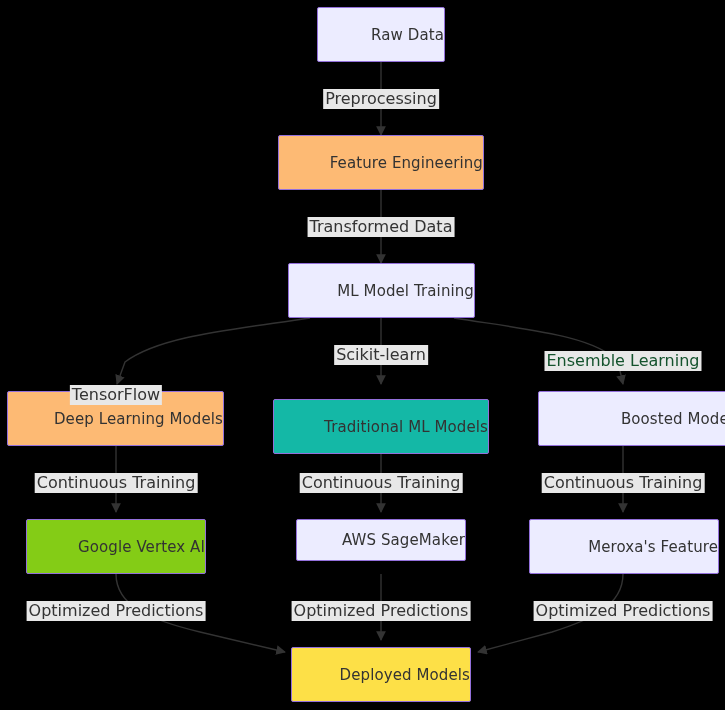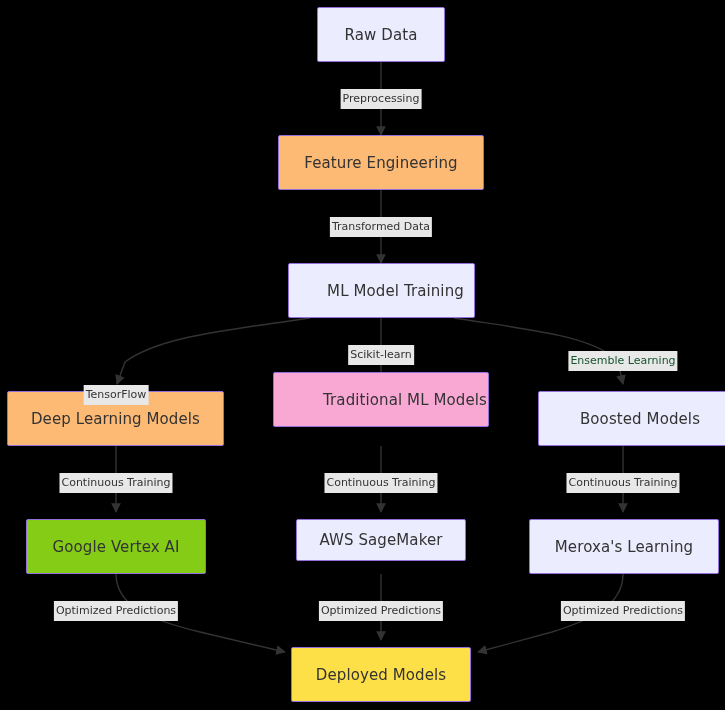--- a/index.html
+++ b/index.html
@@ -27,32 +27,32 @@
     height: 710px;
   }
   .node {
     position: absolute;
     box-sizing: border-box;
     background: #ececff;
     border: 1.3px solid #9370db;
     border-radius: 2px;
     display: flex;
     align-items: center;
-    justify-content: center;
+    justify-content: flex-end;
     color: #333333;
     font-size: 15px;
     font-family: "DejaVu Sans", sans-serif;
     letter-spacing: 0.1px;
     z-index: 3;
   }
   .edge-label {
     position: absolute;
     background: #e8e8e8;
     color: #333333;
-    font-size: 11px;
+    font-size: 16px;
     font-family: "DejaVu Sans", sans-serif;
     line-height: 18px;
     padding: 1px 2px;
     white-space: nowrap;
     transform: translateX(-50%);
     z-index: 4;
   }
 </style>
 </head>
 <body>
@@ -86,34 +86,34 @@
       </div>
       <div class="node" style="left: 278px; top: 135px; width: 206px; height: 55px; background: #fdba74; border-color: rgb(147, 112, 219); color: rgb(51, 51, 51);">
         <span>Feature Engineering</span>
       </div>
       <div class="node" style="left: 288px; top: 263px; width: 187px; height: 55px; background: rgb(236, 236, 255); border-color: rgb(147, 112, 219); color: rgb(51, 51, 51); padding-left: 28px;">
         <span>ML Model Training</span>
       </div>
       <div class="node" style="left: 7px; top: 391px; width: 217px; height: 55px; background: #fdba74; border-color: rgb(147, 112, 219); color: rgb(51, 51, 51);">
         <span>Deep Learning Models</span>
       </div>
-      <div class="node" style="left: 273px; top: 372px; width: 216px; height: 55px; background: #f9a8d4; border-color: rgb(147, 112, 219); color: rgb(51, 51, 51); padding-left: 48px;">
+      <div class="node" style="left: 273px; top: 399px; width: 216px; height: 55px; background: #14b8a6; border-color: rgb(147, 112, 219); color: rgb(51, 51, 51); padding-left: 48px;">
         <span>Traditional ML Models</span>
       </div>
       <div class="node" style="left: 538px; top: 391px; width: 204px; height: 55px; background: rgb(236, 236, 255); border-color: rgb(147, 112, 219); color: rgb(51, 51, 51);">
         <span>Boosted Models</span>
       </div>
       <div class="node" style="left: 26px; top: 519px; width: 180px; height: 55px; background: #84cc16; border-color: rgb(147, 112, 219); color: rgb(51, 51, 51);">
         <span>Google Vertex AI</span>
       </div>
       <div class="node" style="left: 296px; top: 519px; width: 170px; height: 42px; background: rgb(236, 236, 255); border-color: rgb(147, 112, 219); color: rgb(51, 51, 51);">
         <span>AWS SageMaker</span>
       </div>
       <div class="node" style="left: 529px; top: 519px; width: 190px; height: 55px; background: rgb(236, 236, 255); border-color: rgb(147, 112, 219); color: rgb(51, 51, 51);">
-        <span>Meroxa's Learning</span>
+        <span>Meroxa's Feature</span>
       </div>
       <div class="node" style="left: 291px; top: 647px; width: 180px; height: 55px; background: #fde047; border-color: rgb(147, 112, 219); color: rgb(51, 51, 51);">
         <span>Deployed Models</span>
       </div>
     </div>
   <div id="labels-layer">
       <div class="edge-label" style="left: 381px; top: 89px; background: rgb(232, 232, 232); color: rgb(51, 51, 51);">Preprocessing</div>
       <div class="edge-label" style="left: 381px; top: 217px; background: rgb(232, 232, 232); color: rgb(51, 51, 51);">Transformed Data</div>
       <div class="edge-label" style="left: 116px; top: 345px; background: rgb(232, 232, 232); color: rgb(51, 51, 51); margin-top: 40px;">TensorFlow</div>
       <div class="edge-label" style="left: 381px; top: 345px; background: rgb(232, 232, 232); color: rgb(51, 51, 51);">Scikit-learn</div>

